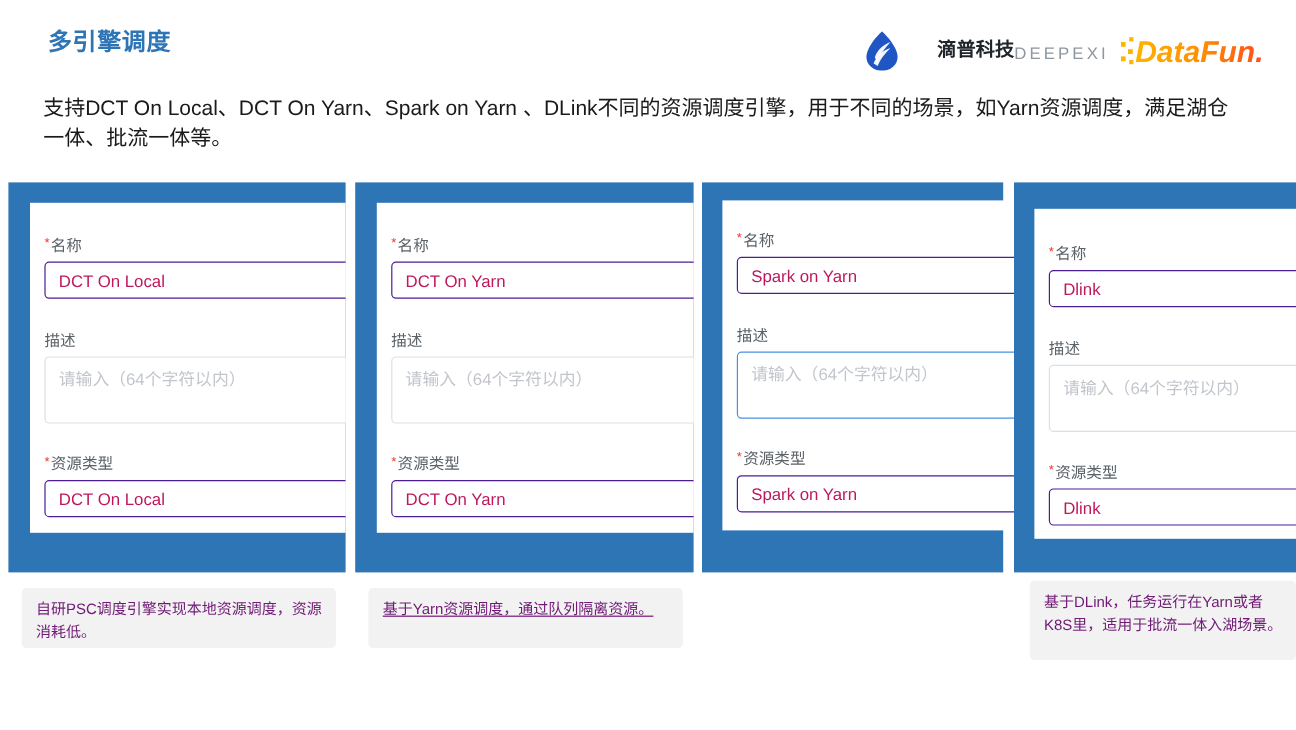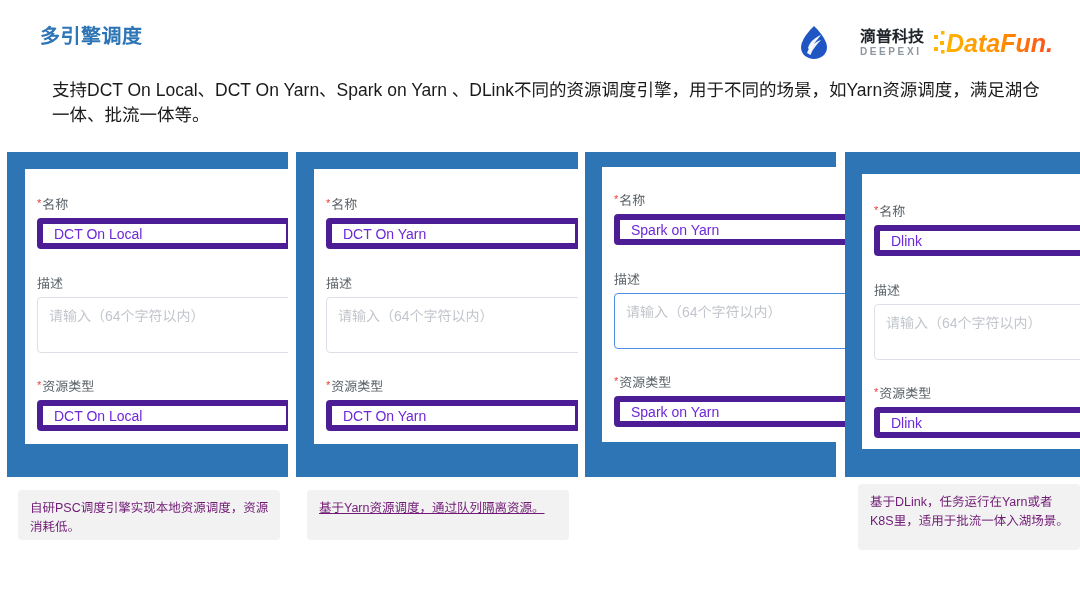--- a/index.html
+++ b/index.html
@@ -38,43 +38,43 @@
     gap: 10px;
   }
   .logo-deepexi {
     display: flex;
     align-items: center;
     gap: 5px;
   }
   .deepexi-mark { width: 28px; height: 33px; display:block; }
   .deepexi-words {
     display: flex;
-    flex-direction: column;
+    flex-direction: row;
     justify-content: flex-start;
     line-height: 1;
     margin-left: 27px;
   }
   .deepexi-cn {
     font-size: 16px;
     font-weight: bold;
     color: #20242b;
     letter-spacing: 0px;
   }
   .deepexi-en {
-    font-size: 10px;
-    font-weight: bold;
+    font-size: 14px;
+    font-weight: normal;
     color: #8e969f;
     letter-spacing: 2.6px;
     margin-top: 2px;
   }
   .logo-datafun { display:block; }
 
   .intro {
     position: absolute;
-    left: 52px;
+    left: 36px;
     top: 78px;
     width: 990px;
     font-size: 17.5px;
     color: #1a1a1a;
     line-height: 1.45;
   }
 
   
   .cards {
     position: absolute;
@@ -105,25 +105,25 @@
   .req-star {
     color: #ee3b33;
     font-size: 11px;
     vertical-align: top;
     margin-right: 1px;
     line-height: 1;
   }
 
   .text-input {
     box-sizing: border-box;
-    border: 6px solid #4c1d95;
+    border: 1px solid #4c1d95;
     border-radius: 4px;
     background: #ffffff;
     font-size: 14px;
-    color: #6d28d9;
+    color: #be185d;
     display: flex;
     align-items: center;
     padding-left: 11px;
     white-space: nowrap;
     overflow: hidden;
   }
 
   .textarea {
     box-sizing: border-box;
     border: 1px solid #dcdfe6;

